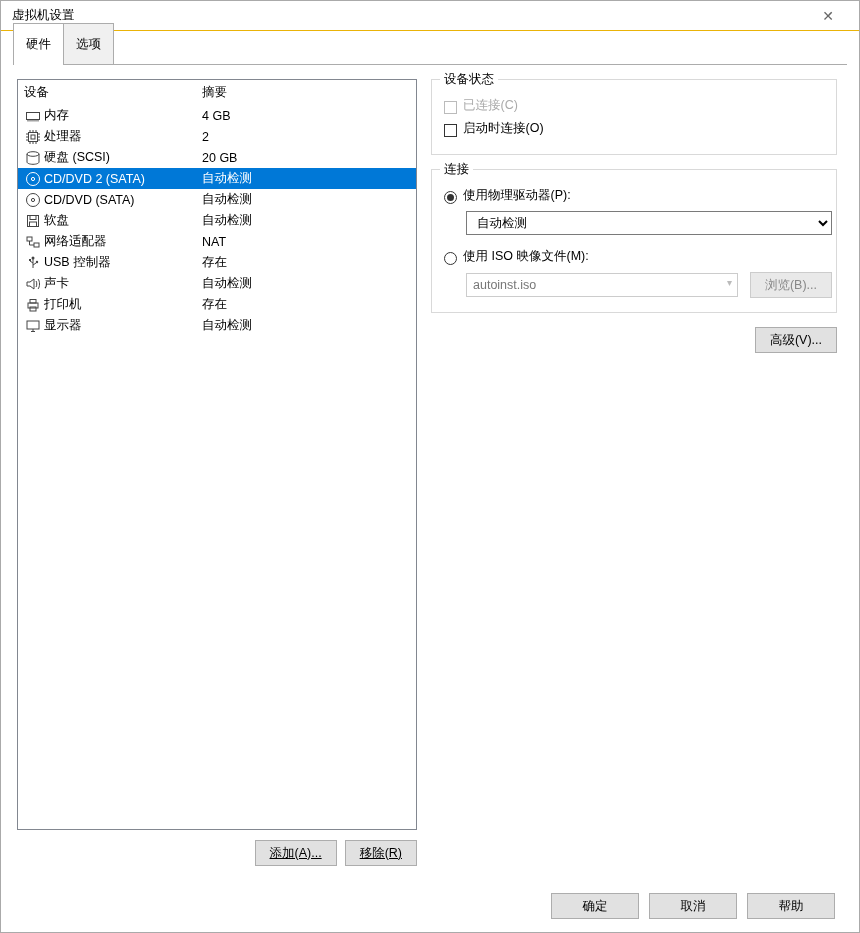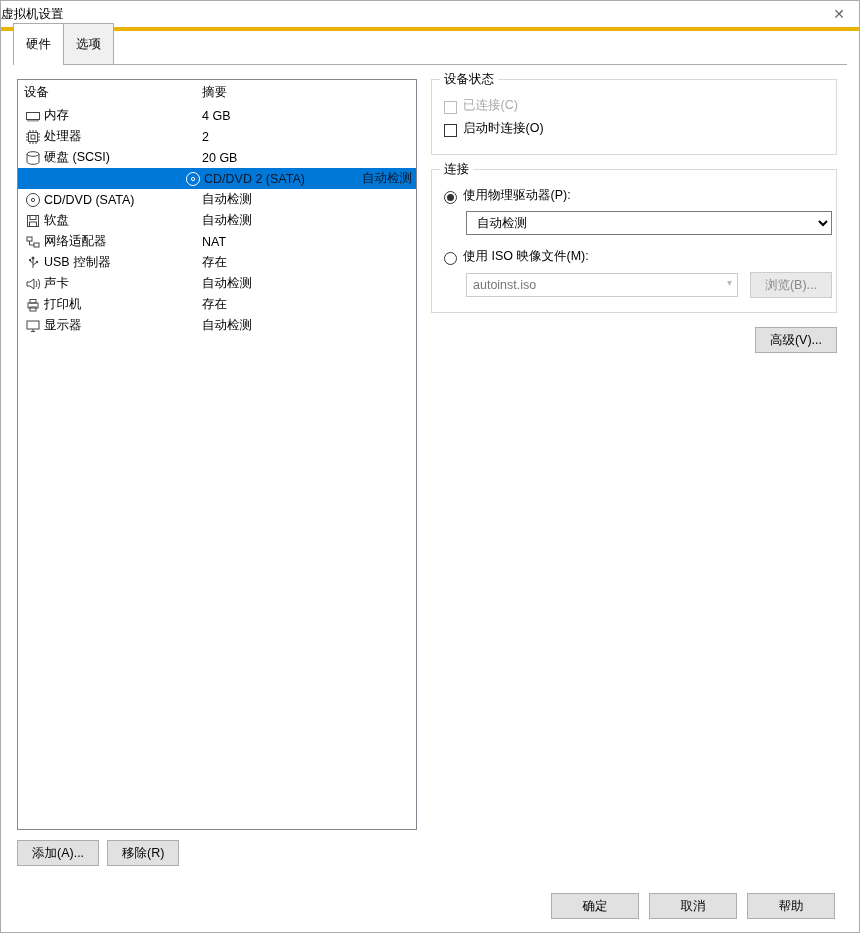--- a/index.html
+++ b/index.html
@@ -1,36 +1,36 @@
 <!DOCTYPE html>
 <html><head>
 <meta charset="utf-8">
 <style>
   * { box-sizing: border-box; }
   html,body { margin:0; padding:0; font-family: "Microsoft YaHei","Segoe UI",sans-serif; font-size:12.5px; color:#000; background:#fff; }
   .window { width:860px; height:933px; border:1px solid #aaa; position:relative; display:flex; flex-direction:column; }
-  .titlebar { height:30px; display:flex; align-items:center; padding:0 0; border-bottom:4px solid #eab308; }
+  .titlebar { height:30px; display:flex; align-items:center; padding:0 11px; border-bottom:1px solid #eab308; }
   .titlebar .title { flex:1; font-size:12.5px; }
   .titlebar .close { width:40px; text-align:center; font-size:14px; color:#666; cursor:default; }
   .body { flex:1; padding:8px 12px 0 12px; display:flex; flex-direction:column; }
   .tabs { display:flex; align-items:flex-end; height:26px; position:relative; }
   .tabs::after { content:""; position:absolute; left:0; right:0; bottom:0; height:1px; background:#acacac; }
   .tab { padding:12px 12px; border:1px solid #acacac; border-bottom:none; margin-right:-1px; background:#f0f0f0; position:relative; cursor:default; }
   .tab.active { background:#fff; z-index:2; }
   .tab.active::after { content:""; position:absolute; left:0; right:0; bottom:-1px; height:2px; background:#fff; }
   .panel { flex:1; display:flex; gap:14px; padding:14px 4px 0 4px; }
   .left { width:400px; display:flex; flex-direction:column; }
   .devlist { flex:1; border:1px solid #828790; background:#fff; overflow:hidden; }
   .devlist .hdr { display:flex; padding:4px 4px 4px 6px; }
   .devlist .hdr .c1 { width:178px; }
   .devlist .row { display:flex; align-items:center; padding:2px 4px 2px 6px; cursor:default; }
-  .devlist .row.sel { background:#0078d7; color:#0f172a;justify-content:flex-end; }
+  .devlist .row.sel { background:#0078d7; color:#ffffff; }
   .devlist .row .ic { width:18px; height:16px; display:flex; align-items:center; justify-content:center; margin-right:2px; }
   .devlist .row .c1 { width:158px; }
-  .left-btns { display:flex; justify-content:flex-start; gap:8px; padding:10px 0 14px 0; }
+  .left-btns { display:flex; justify-content:flex-end; gap:8px; padding:10px 0 14px 0;text-decoration:underline; }
   .right { flex:1; display:flex; flex-direction:column; gap:14px; padding-right:6px; }
   .grp { border:1px solid #d9d9d9; padding:14px 4px 14px 12px; position:relative; }
   .grp .legend { position:absolute; top:-9px; left:8px; background:#fff; padding:0 4px; }
   .chkline { display:flex; align-items:flex-end; gap:6px; padding:3px 0; }
   .chkbox { width:13px; height:13px; border:1px solid #333; background:#fff; display:inline-block; }
   .chkbox.disabled { border-color:#bbb; }
   .radio { width:13px; height:13px; border:1px solid #333; border-radius:50%; background:#fff; display:inline-flex; align-items:center; justify-content:center; }
   .radio.sel::after { content:""; width:7px; height:7px; background:#333; border-radius:50%; }
   .sel-wrap { margin:4px 0 10px 22px; }
   select, .fake-input { width:100%; height:24px; border:1px solid #7a7a7a; background:#fff; font:inherit; padding:0 6px; }

